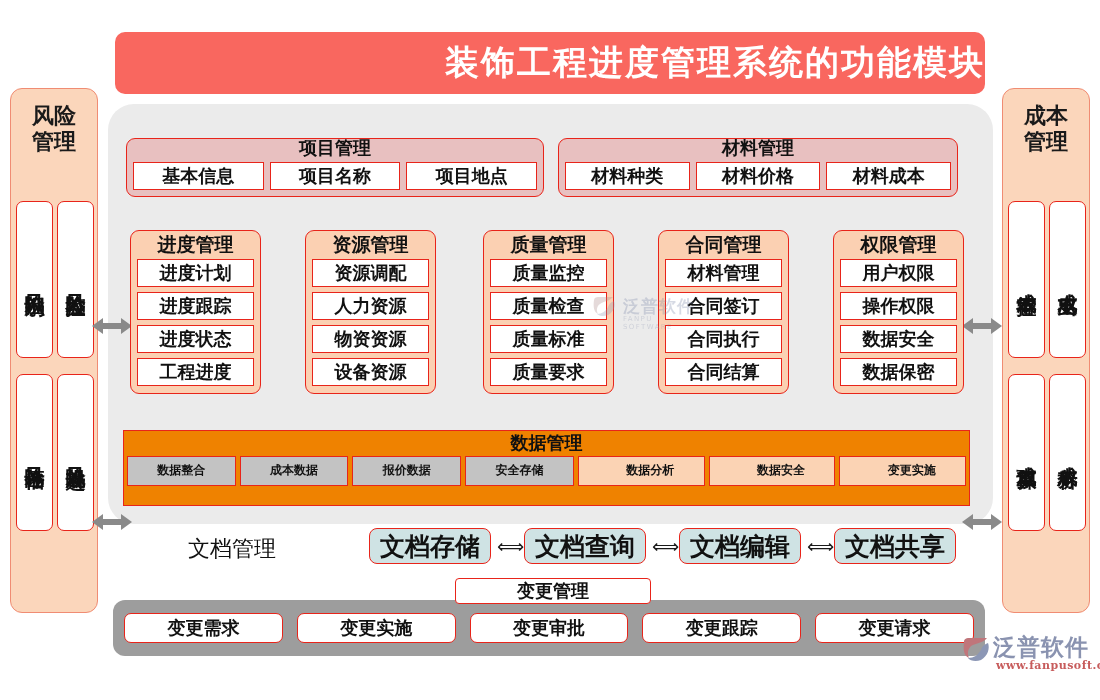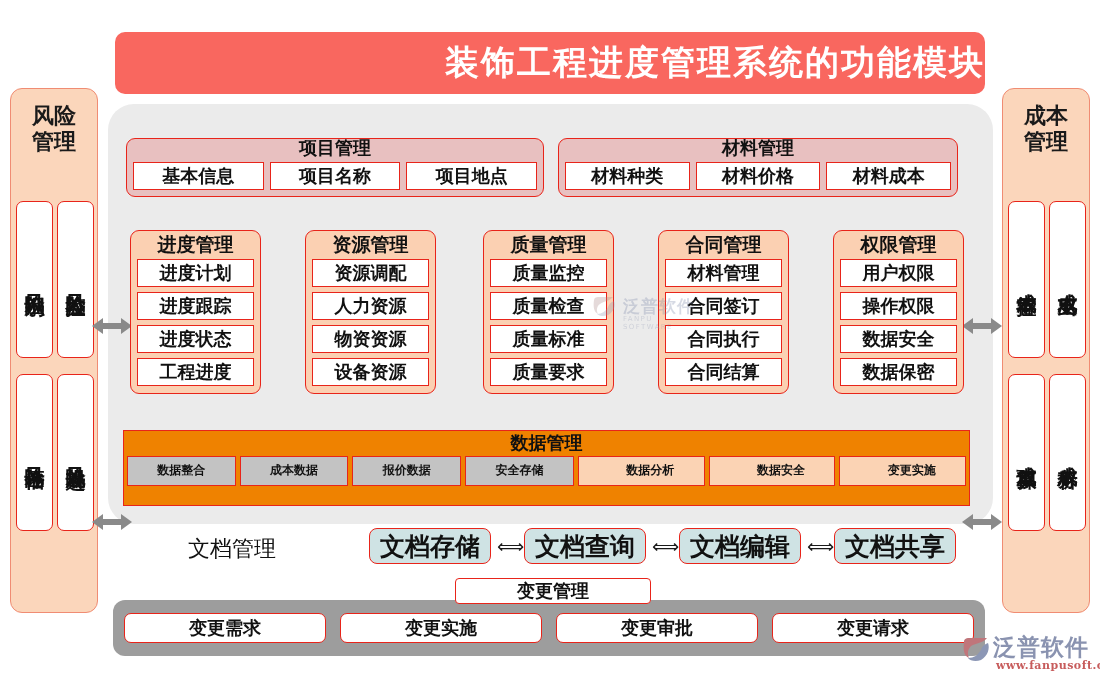--- a/index.html
+++ b/index.html
@@ -378,20 +378,21 @@
     <div class="doc-chip" style="left:569px;">文档编辑</div>
     <div class="doc-arrow" style="left:697px;">⟺</div>
     <div class="doc-chip" style="left:724px;">文档共享</div>
   </div>
 
   <div class="chg-title">变更管理</div>
   <div class="chg-bar">
     <div class="chg-chip">变更需求</div>
     <div class="chg-chip">变更实施</div>
     <div class="chg-chip">变更审批</div>
+    <div class="chg-chip">变更跟踪</div>
     <div class="chg-chip">变更请求</div>
   </div>
 
   <div class="wm wm-center">
     <span class="wm-mark">
       <svg width="26" height="22" viewBox="0 0 26 22">
         <path d="M2 4 C2 2 4 1 6 1 L21 1 C18 5 12 5 8 8 C5 10 4 14 6 18 C2 16 1 11 2 4 Z" fill="#a88"></path>
         <path d="M22 5 C24 9 22 16 16 19 C12 21 7 20 5 18 C10 18 14 15 16 11 C17 8 19 6 22 5 Z" fill="#8c97b5"></path>
       </svg>
     </span>

